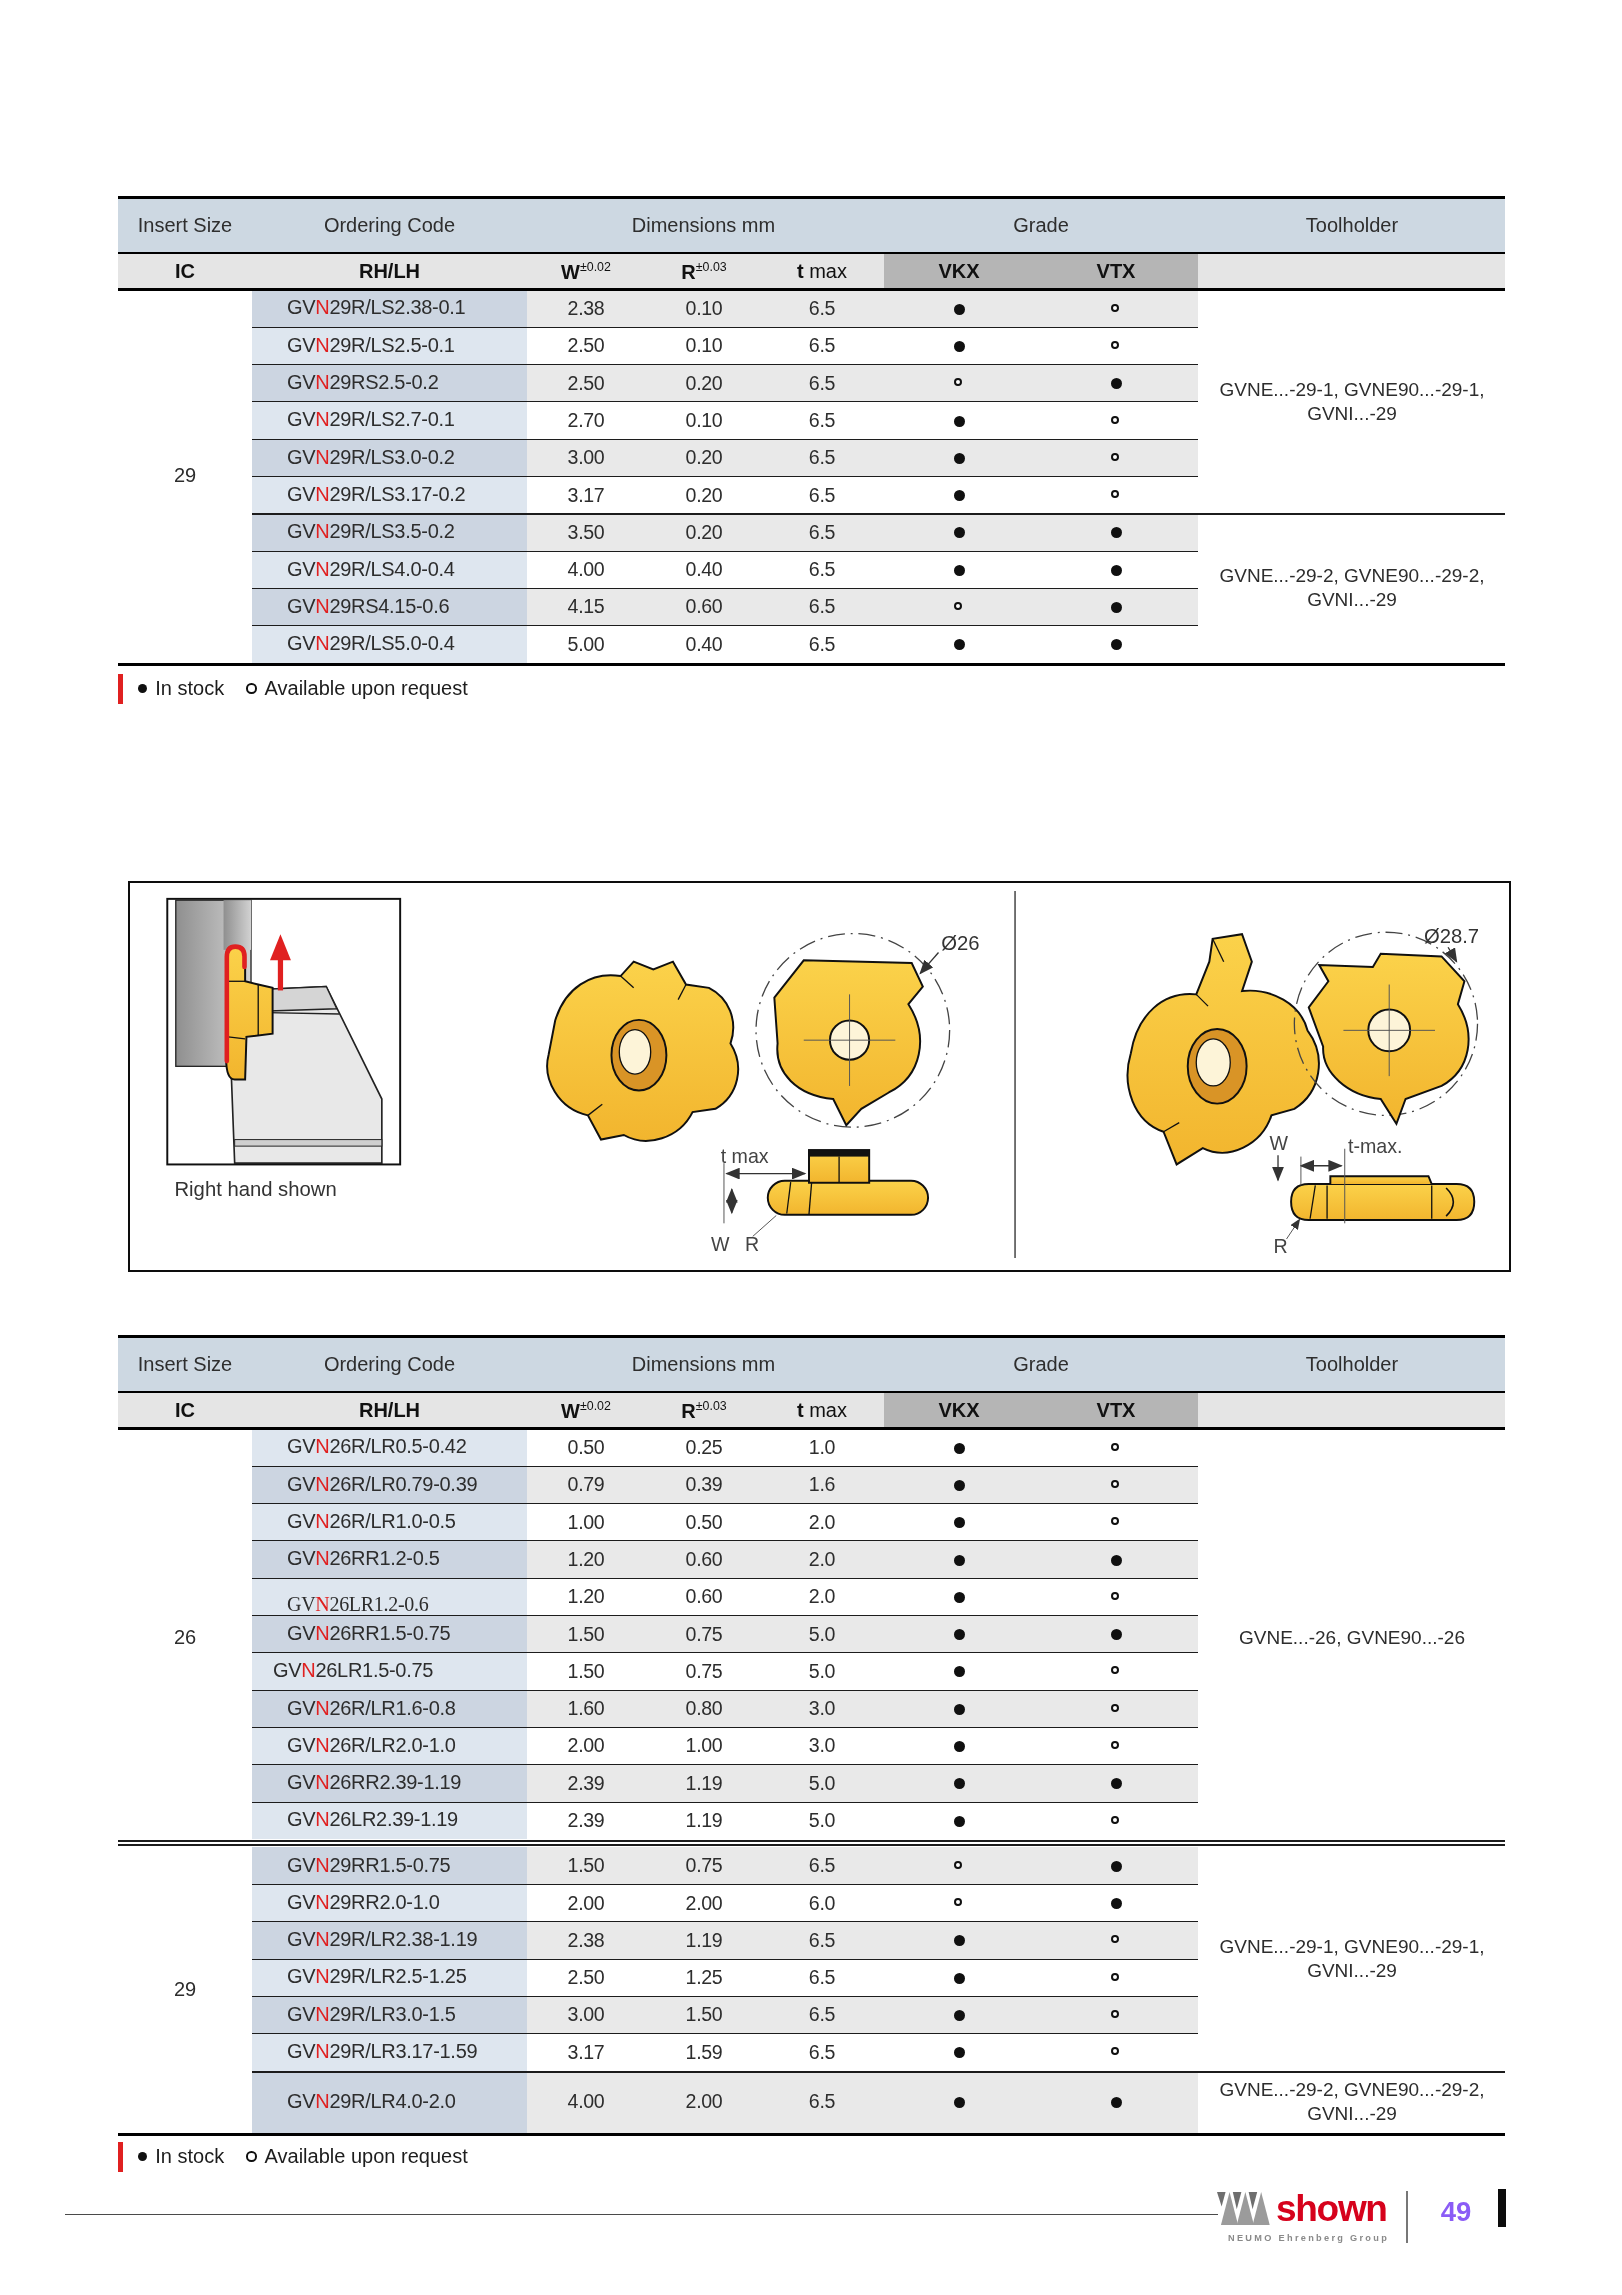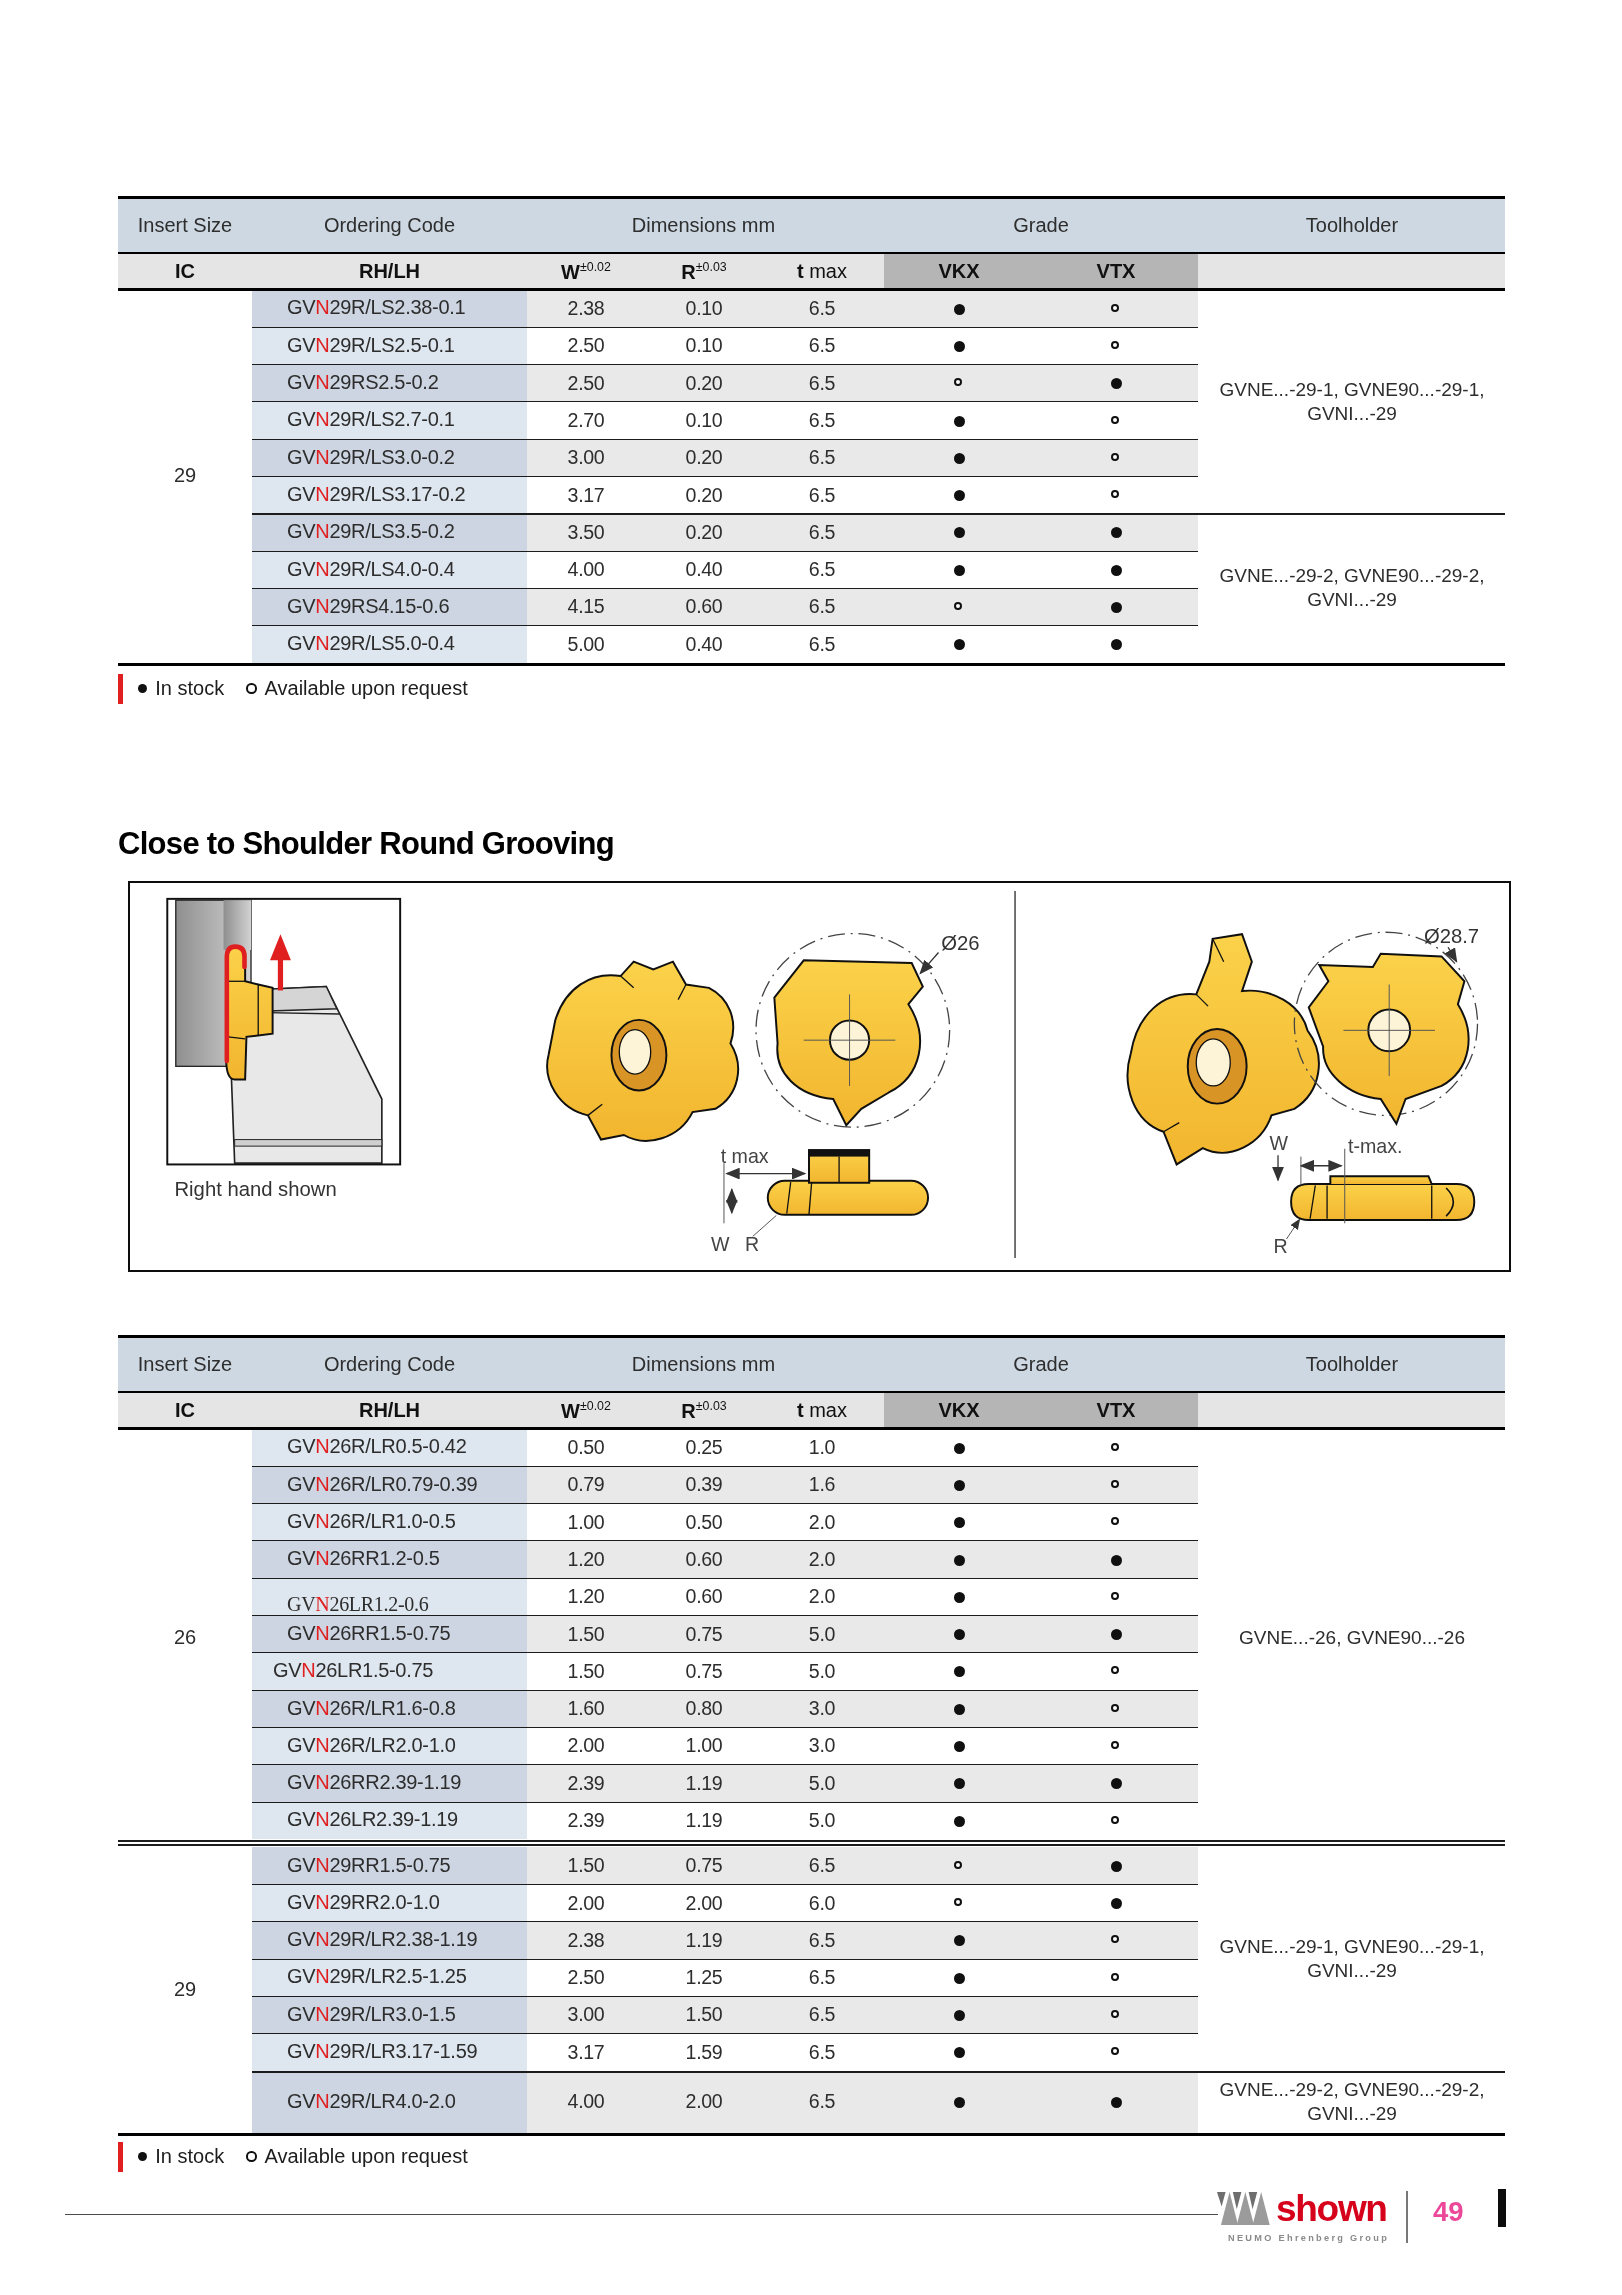--- a/index.html
+++ b/index.html
@@ -20,21 +20,21 @@
   .legend{position:absolute;left:118px;height:31px;display:flex;align-items:center;font-size:20px;color:#1d1d1d;}
   .legend .bar{width:5.2px;height:30px;background:#e02020;margin-right:14.4px;}
   .legend .ld{border-radius:50%;display:inline-block;}
   .legend .ldf{width:9.8px;height:9.8px;background:#101010;margin-right:7.9px;}
   .legend .ldo{width:6.5px;height:6.5px;border:2px solid #101010;margin:0 7.9px 0 22px;}
   .figbox{position:absolute;left:128px;top:881px;width:1379px;height:387px;border:2px solid #0d0d0d;background:#fff;}
   .footer-line{position:absolute;left:65px;top:2214px;width:1153px;height:1.3px;background:#4a4a4a;}
   .brand{position:absolute;left:1276px;top:2188px;font-size:37px;font-weight:800;letter-spacing:-1.3px;color:#d6021c;}
   .brand-sub{position:absolute;left:1228px;top:2233px;font-size:9.2px;font-weight:700;letter-spacing:2.3px;color:#8a8a8a;white-space:nowrap;}
   .pg-div{position:absolute;left:1406px;top:2191px;width:2px;height:52px;background:#777;}
-  .pg-num{position:absolute;left:1433px;top:2196px;width:46px;font-size:27.5px;font-weight:800;color:#ec4899;}
+  .pg-num{position:absolute;left:1433px;top:2196px;width:46px;text-align:center;font-size:27.5px;font-weight:800;color:#8b5cf6;}
   .edge-bar{position:absolute;left:1498px;top:2189px;width:7.9px;height:38px;background:#0c0c0c;}
   text{font-family:"Liberation Sans", sans-serif;}
 </style>
 </head>
 <body>
 
 <div class="page">
 
 
   <div class="tbl" style="top: 196px; height: 470px;">
@@ -153,23 +153,20 @@
     </div>
 
   <div class="legend" style="top:673px;">
     <span class="bar"></span>
     <span class="ld ldf"></span>
     <span>In stock</span>
     <span class="ld ldo"></span>
     <span>Available upon request</span>
   </div>
 
-  <div class="sec-title" style="top:826px;">
-    <span>Close to Shoulder Round Grooving</span>
-  </div>
 
   <div class="figbox">
     <svg width="1375" height="383" viewBox="0 0 2102 585">
       <defs>
         <linearGradient id="gw" x1="0" y1="0" x2="1" y2="0">
           <stop offset="0" stop-color="#8f8f8f"></stop>
             <stop offset="1" stop-color="#d2d2d2"></stop>
         </linearGradient>
         <linearGradient id="gy" x1="0" y1="0" x2="0" y2="1">
           <stop offset="0" stop-color="#fbd24a"></stop>

